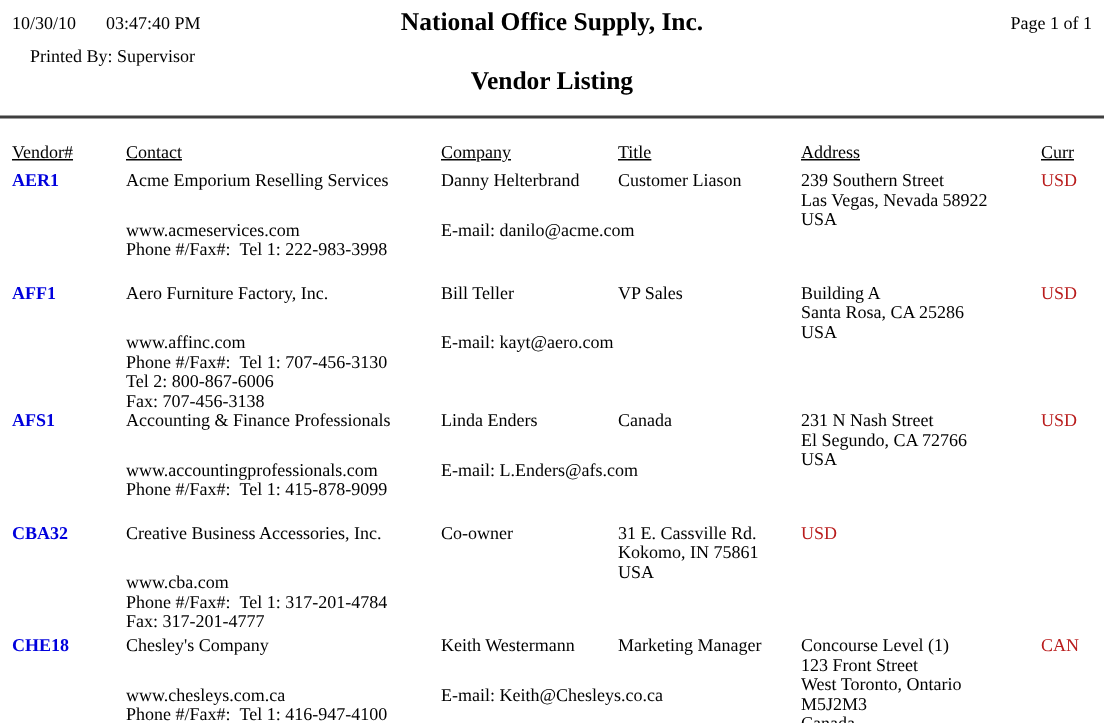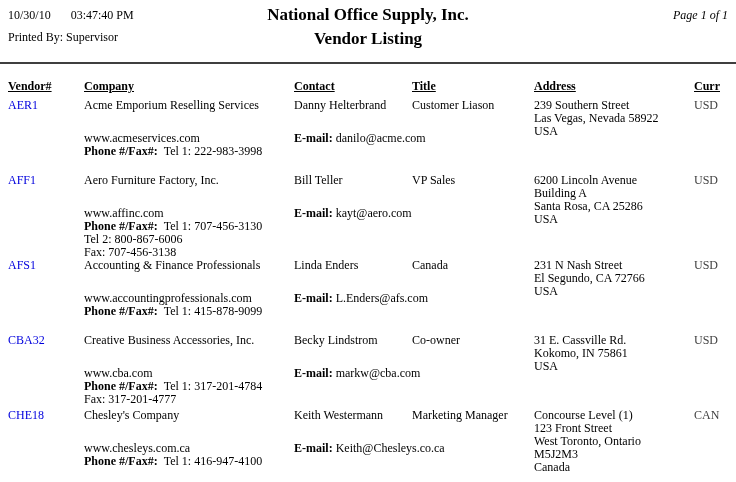--- a/index.html
+++ b/index.html
@@ -13,42 +13,42 @@
   .page { padding-top: 6px; }
 
   
   .report-header {
     display: grid;
     grid-template-columns: 170px 1fr 170px;
     padding: 2px 8px 0 8px;
     line-height: 14px;
   }
   .datetime { display: flex; gap: 20px; white-space: nowrap; }
-  .printed-by { margin-top: 8px; white-space: nowrap; }
+  .printed-by { margin-top: 8px; white-space: nowrap; margin-left: 12px; }
   .hdr-center { text-align: center; }
   .company-title { font-weight: bold; font-size: 17px; }
-  .report-title { font-weight: bold; font-size: 17px; margin-top: 6px; line-height: 21px; }
-  .hdr-right { text-align: right; white-space: nowrap; font-style: italic; }
+  .report-title { font-weight: bold; font-size: 17px; margin-top: 21px; line-height: 21px; }
+  .hdr-right { text-align: right; white-space: nowrap; }
   .rule { height: 2px; background: #3f3f3f; margin-top: 13px; }
 
   
   .tbl-grid {
     display: grid;
     grid-template-columns: 76px 210px 118px 122px 160px 42px;
     padding-left: 8px;
   }
-  .col-headers { margin-top: 15px; font-weight: bold; line-height: 14px; }
+  .col-headers { margin-top: 15px; font-weight: normal; line-height: 14px; }
   .col-headers span { text-decoration: underline; }
 
   .vendor-list { margin-top: 6px; }
   .vendor-block { min-height: 75px; line-height: 13px; }
-  .vendor-id { color: #0000dd; font-weight: normal; cursor: pointer; }
-  .curr { color: #404040; cursor: pointer; }
+  .vendor-id { color: #0000dd; font-weight: bold; cursor: pointer; }
+  .curr { color: #b91c1c; cursor: pointer; }
   .spacer { height: 20px; }
-  .lbl { font-weight: bold; }
+  .lbl { font-weight: normal; }
   .nowrap { white-space: nowrap; }
   .phone-val { margin-left: 3px; }
 </style>
 </head>
 <body>
 
 <div class="page">
 
   <div class="report-header">
     <div>
@@ -62,22 +62,22 @@
       <div class="company-title">National Office Supply, Inc.</div>
       <div class="report-title">Vendor Listing</div>
     </div>
     <div class="hdr-right">Page 1 of 1</div>
   </div>
 
   <div class="rule"></div>
 
   <div class="tbl-grid col-headers">
     <div><span>Vendor#</span></div>
+    <div><span>Contact</span></div>
     <div><span>Company</span></div>
-    <div><span>Contact</span></div>
     <div><span>Title</span></div>
     <div><span>Address</span></div>
     <div><span>Curr</span></div>
   </div>
 
   <div class="vendor-list">
   <div class="tbl-grid vendor-block">
     <div>
       <span class="vendor-id">AER1</span>
     </div>
@@ -130,21 +130,20 @@
     <div>
       <div class="nowrap">Bill Teller</div>
       <div class="spacer"></div>
       <div class="nowrap">
         <span class="lbl">E-mail:</span>
         <span>kayt@aero.com</span>
       </div>
     </div>
     <div class="nowrap">VP Sales</div>
     <div>
-          <div class="nowrap">6200 Lincoln Avenue</div>
           <div class="nowrap">Building A</div>
           <div class="nowrap">Santa Rosa, CA 25286</div>
           <div class="nowrap">USA</div>
         </div>
     <div>
       <span class="curr">USD</span>
     </div>
   </div>
 
   <div class="tbl-grid vendor-block">
@@ -188,28 +187,20 @@
       <div class="nowrap">Creative Business Accessories, Inc.</div>
       <div class="spacer"></div>
       <div class="nowrap">www.cba.com</div>
       <div class="nowrap">
         <span class="lbl">Phone #/Fax#:</span>
         <span class="phone-val">Tel 1: 317-201-4784</span>
       </div>
       <div>
             <div class="nowrap">Fax: 317-201-4777</div>
           </div>
-    </div>
-    <div>
-      <div class="nowrap">Becky Lindstrom</div>
-      <div class="spacer"></div>
-      <div class="nowrap">
-        <span class="lbl">E-mail:</span>
-        <span>markw@cba.com</span>
-      </div>
     </div>
     <div class="nowrap">Co-owner</div>
     <div>
           <div class="nowrap">31 E. Cassville Rd.</div>
           <div class="nowrap">Kokomo, IN 75861</div>
           <div class="nowrap">USA</div>
         </div>
     <div>
       <span class="curr">USD</span>
     </div>

